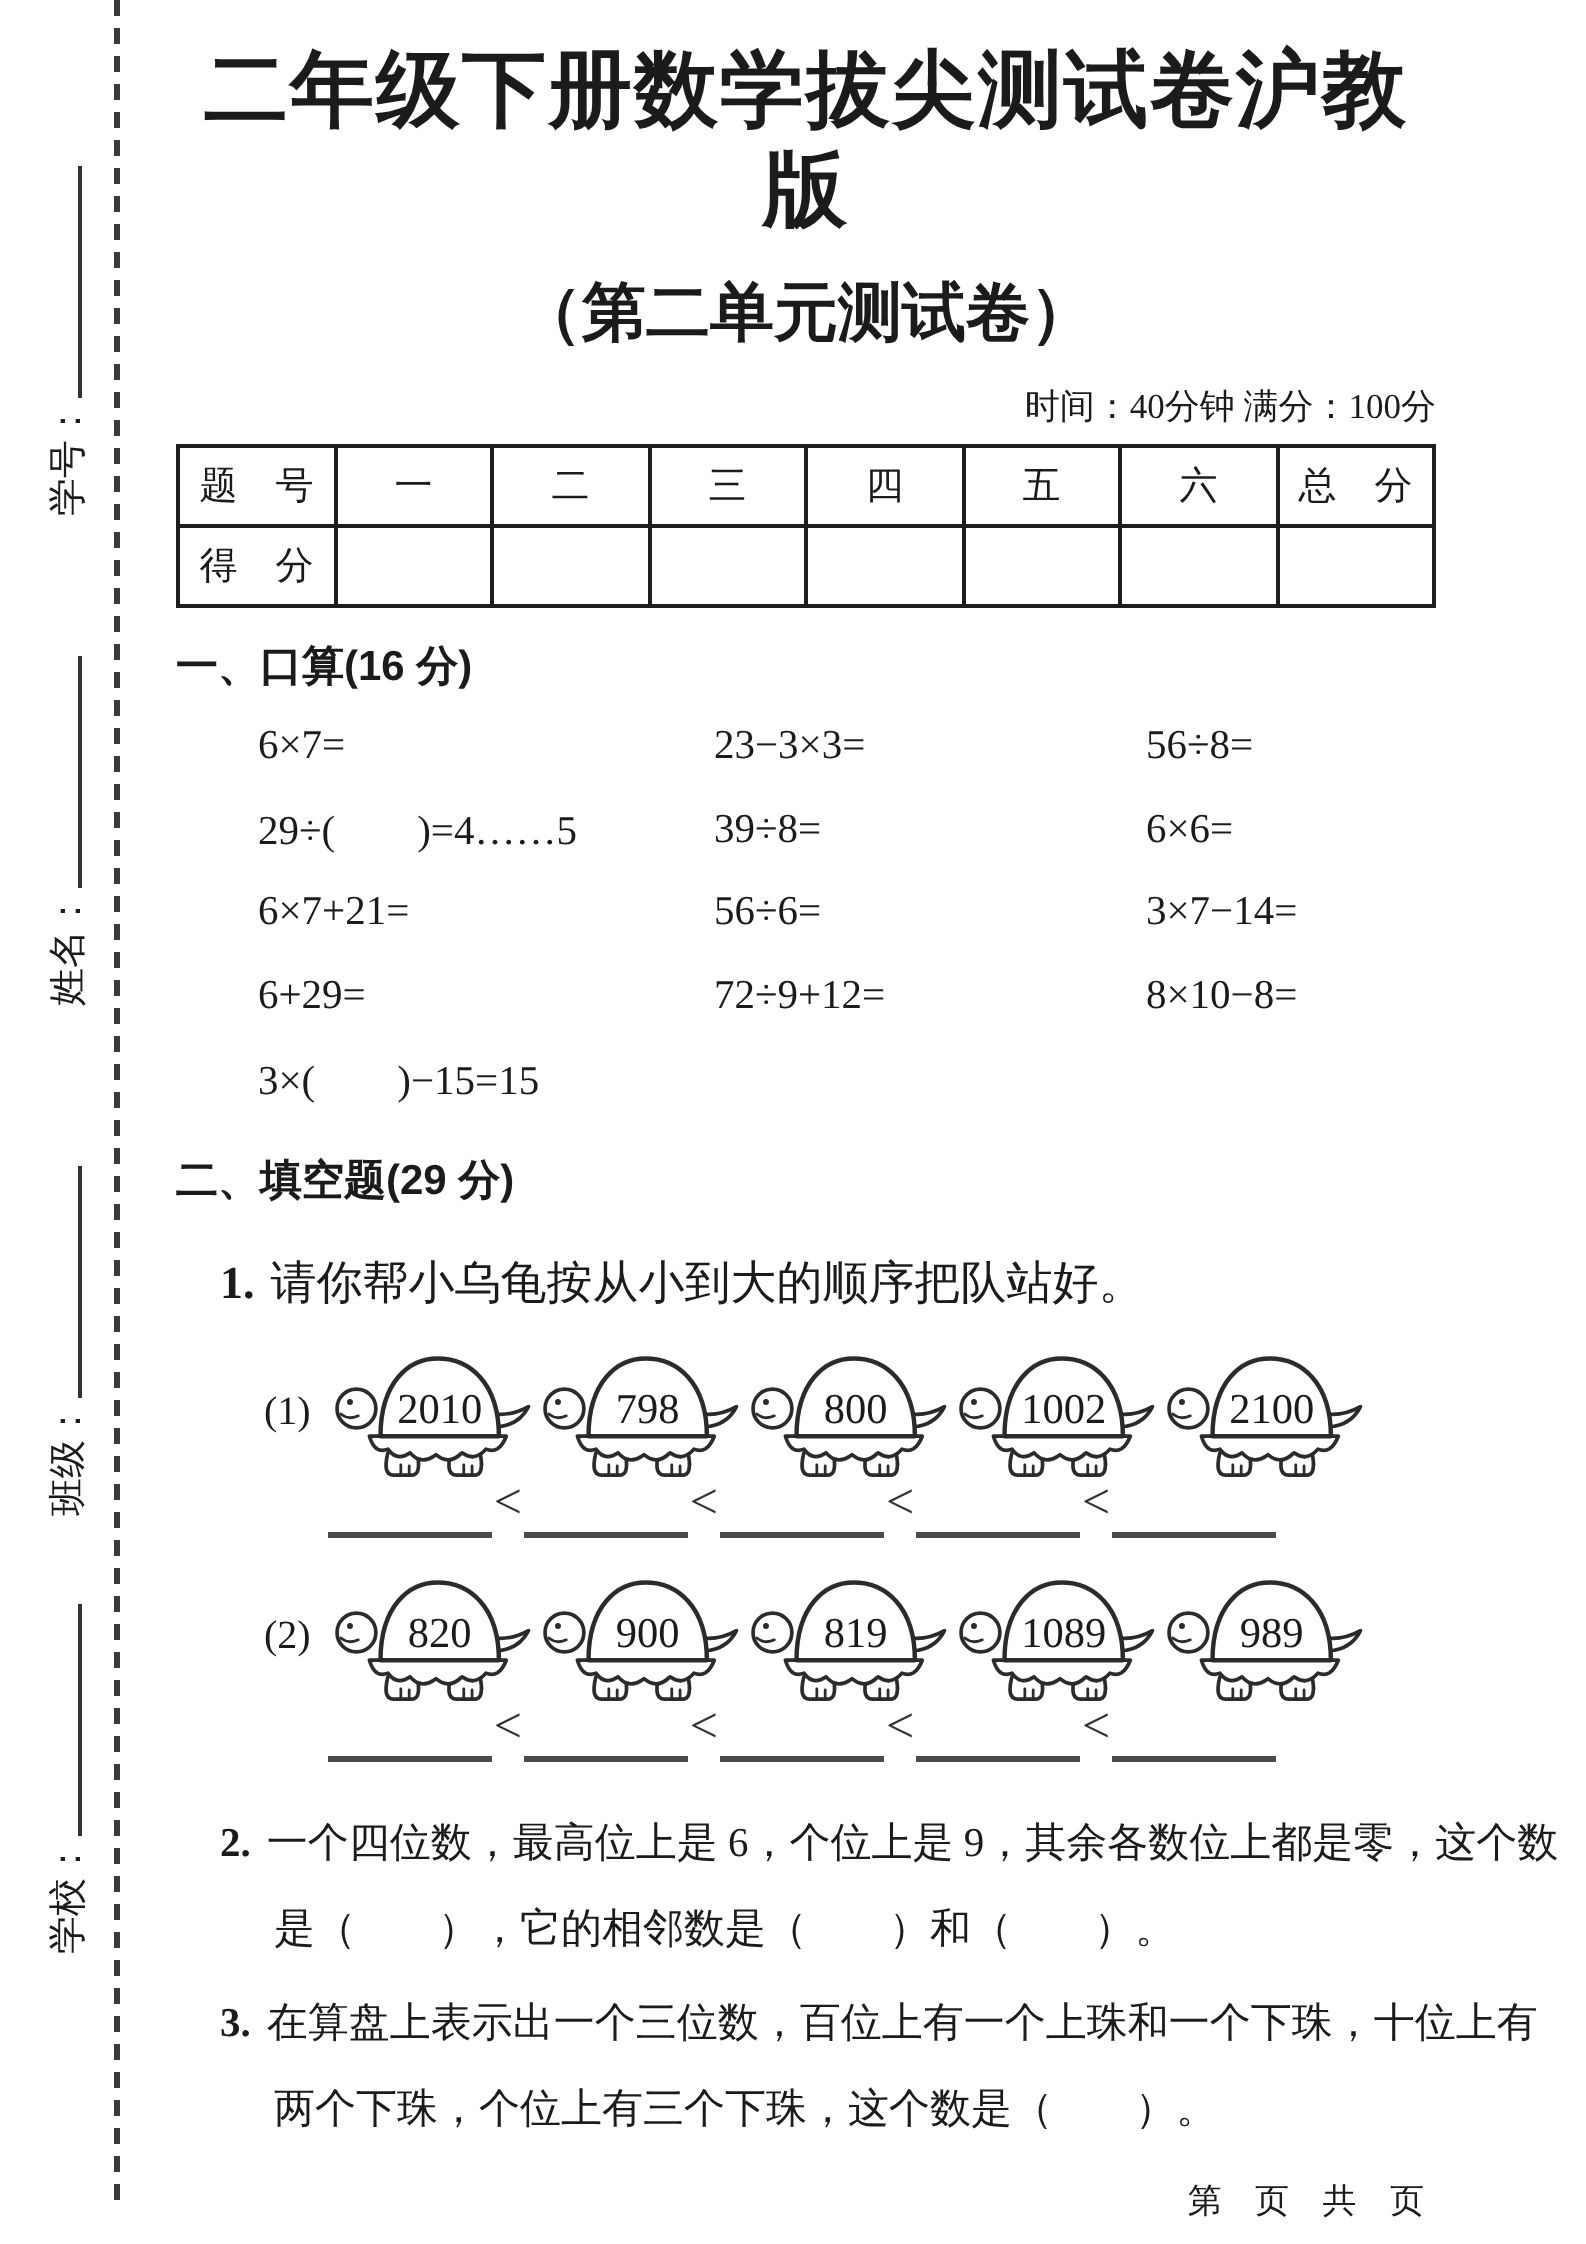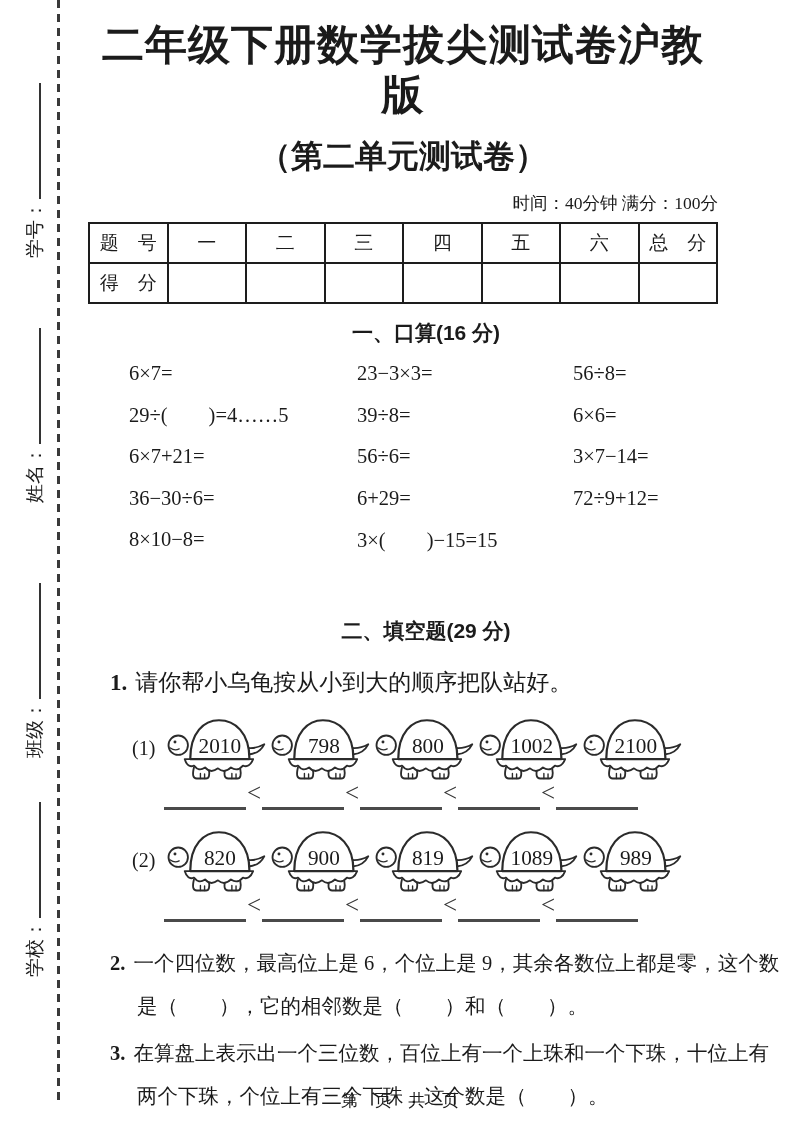--- a/index.html
+++ b/index.html
@@ -48,21 +48,20 @@
   table.score{
     margin-top:7px;width:630px;border-collapse:collapse;table-layout:fixed;
   }
   table.score td{
     border:2px solid #1d1d1d;height:36px;text-align:center;
     font-size:19px;font-family:Liberation Sans, sans-serif;
   }
   .sec-heading{
     margin:15px 0 0;font-size:21px;font-weight:800;
     font-family:"Liberation Sans","DejaVu Sans",sans-serif;
-    text-align:center;
   }
   
   .prob-grid{
     margin:6px 0 0 41px;display:grid;
     grid-template-columns:228px 216px 1fr;
     grid-auto-rows:41.5px;align-items:center;
   }
   .prob{font-size:20.5px;white-space:nowrap;}
   
   .q-first{margin:22px 0 0 22px;font-size:23px;}
@@ -78,21 +77,21 @@
   svg.turtle{width:104px;height:74px;flex:none;display:block;}
   .t-num{font-size:23px;font-family:"Liberation Serif","DejaVu Serif",serif;fill:#1b1b1b;}
   .cmp-row{
     margin:1px 0 0 76px;width:474px;height:24px;
     display:flex;align-items:flex-end;
   }
   .seg{flex:1 1 auto;height:12px;border-bottom:3px solid #4a4a4a;}
   .lt{flex:none;font-size:25px;line-height:.8;margin:0 1px 7px;color:#333;}
   
   .footer{
-    position:absolute;left:88px;bottom:10px;width:630px;text-align:center;
+    position:absolute;left:88px;bottom:10px;width:630px;text-align:right;
     font-size:17px;letter-spacing:6px;
     font-family:"Liberation Sans","DejaVu Sans",sans-serif;
   }
 </style>
 </head>
 <body>
 
 <svg width="0" height="0" style="position:absolute" aria-hidden="true">
   <defs>
     <g id="turtle-shape" stroke="#2b2b2b" fill="none" stroke-width="2" stroke-linecap="round" stroke-linejoin="round">
@@ -169,21 +168,20 @@
     <div class="prob-grid">
       <span class="prob">6×7=</span>
       <span class="prob">23−3×3=</span>
       <span class="prob">56÷8=</span>
       <span class="prob">29÷(　　)=4……5</span>
       <span class="prob">39÷8=</span>
       <span class="prob">6×6=</span>
       <span class="prob">6×7+21=</span>
       <span class="prob">56÷6=</span>
       <span class="prob">3×7−14=</span>
-      <span class="prob">36−30÷6=</span>
       <span class="prob">6+29=</span>
       <span class="prob">72÷9+12=</span>
       <span class="prob">8×10−8=</span>
       <span class="prob">3×(　　)−15=15</span>
       <span class="prob"></span>
       <span class="prob"></span>
     </div>
 
     <div class="sec-heading">二、填空题(29 分)</div>
 

